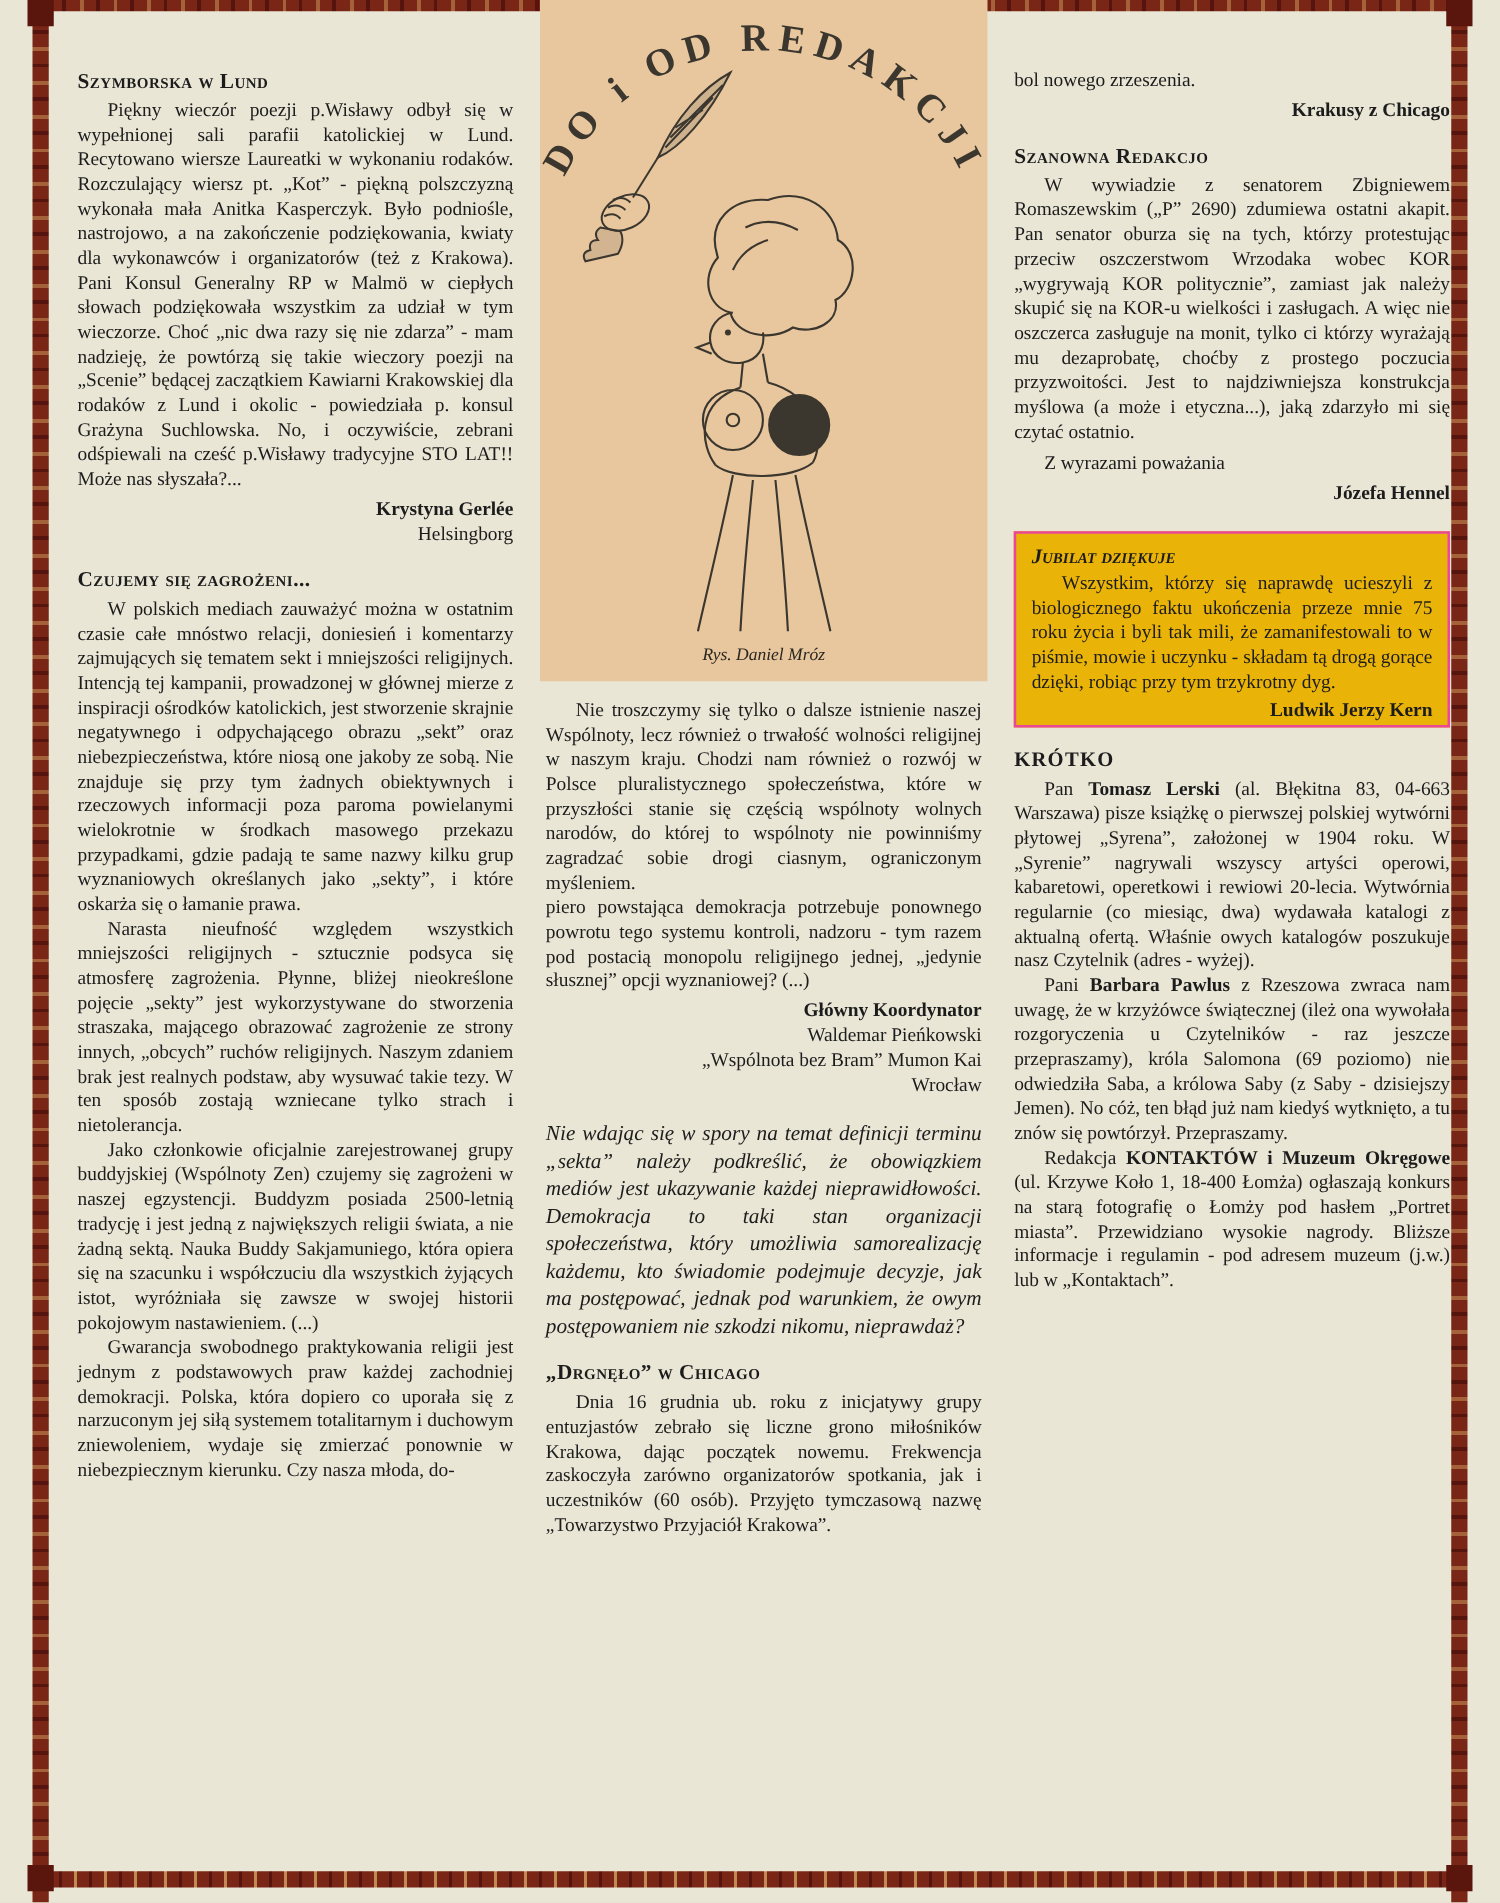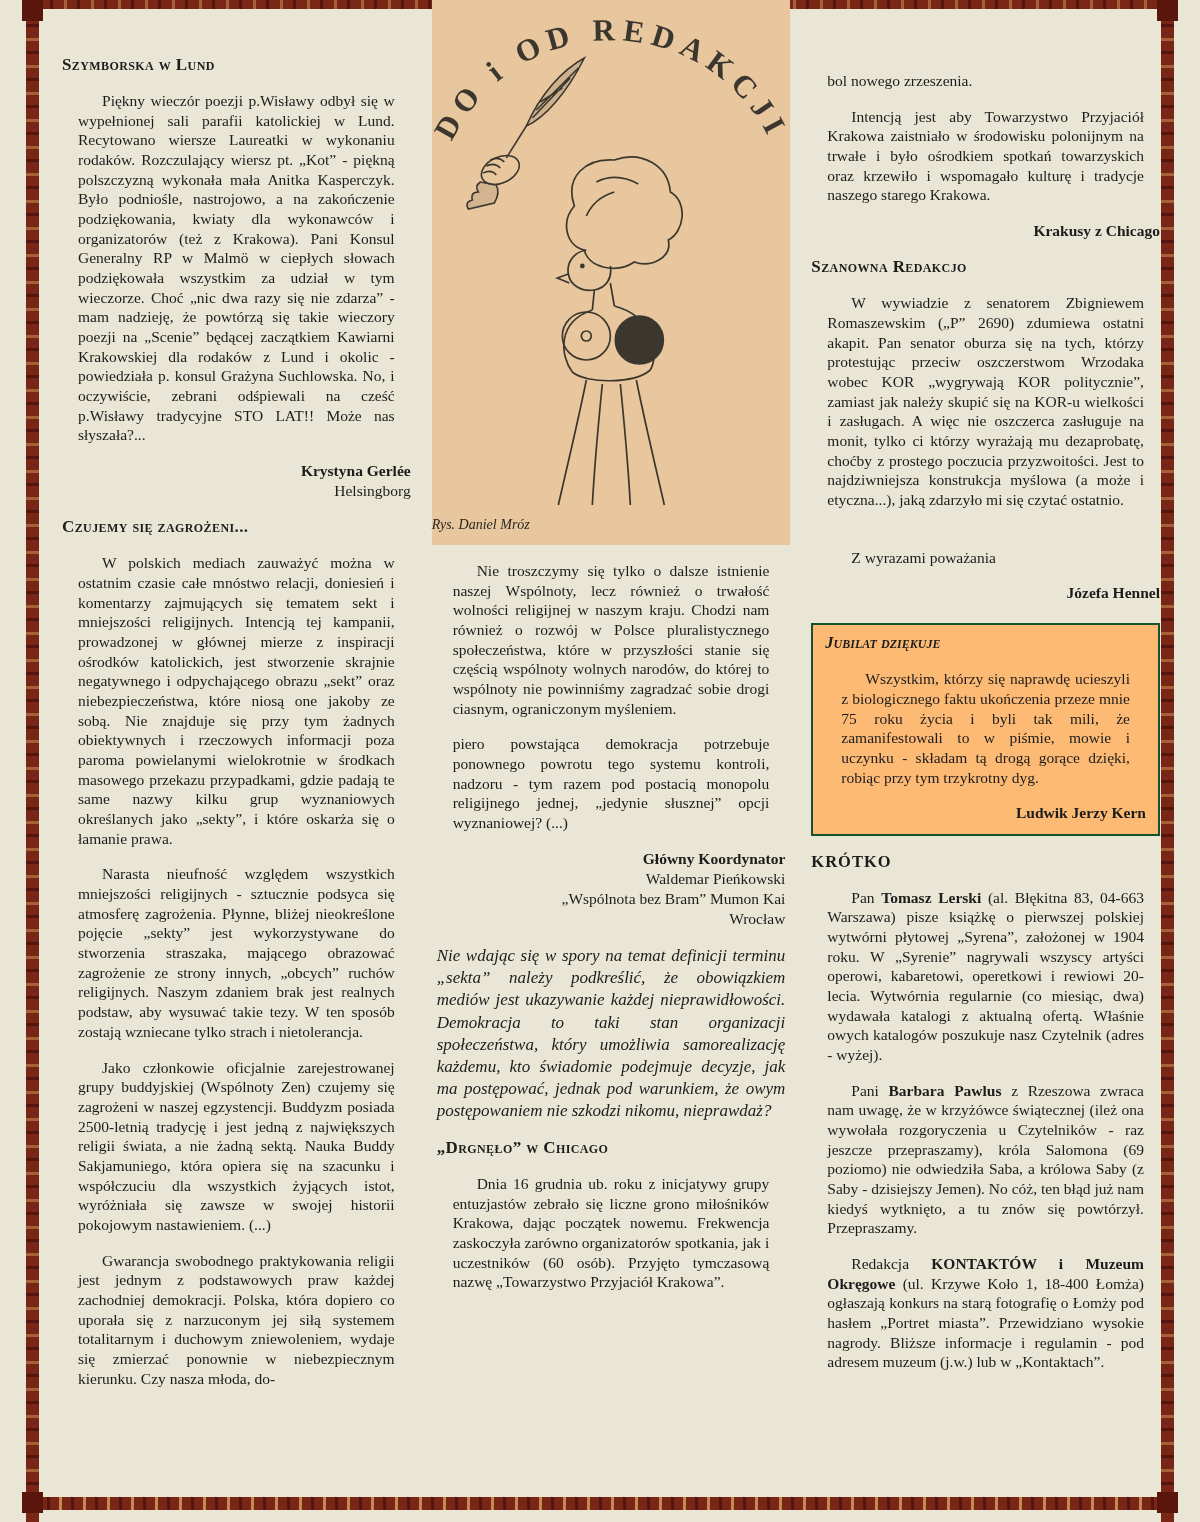--- a/index.html
+++ b/index.html
@@ -34,21 +34,21 @@
 
   .content{
     position:relative;z-index:3;
     display:grid;
     grid-template-columns:repeat(3,1fr);
     column-gap:26px;
     padding:55px 40px 40px 62px;
   }
   .col{min-width:0;}
 
-  p{margin:16px;}
+  p{margin:0;}
   .body-text{
     font-size:15.5px;
     line-height:1.27;
     text-align:justify;
   }
   .indent{text-indent:1.55em;}
   .heading{
     font-weight:bold;
     font-variant:small-caps;
     font-size:17px;
@@ -82,31 +82,31 @@
   .illustration-panel{
     position:relative;
     background:#e8c79e;
     height:545px;
     margin:-55px -5px 14px -5px;
   }
   .illustration-panel svg{display:block;width:100%;height:100%;}
   .illustration-caption{
     position:absolute;
     left:0;right:0;bottom:12px;
-    text-align:left;
+    text-align:center;
     font-style:italic;
     font-size:14px;
     color:#2a2620;
   }
 
   
   .jubilat-box{
-    border:2px solid #14532d;
-    background:#fdba74;
-    padding:8px 12px 10px;
+    border:2px solid #ec4899;
+    background:#eab308;
+    padding:8px 12px 0;
     margin:20px 0 16px;
   }
   .jubilat-heading{
     font-weight:bold;
     font-style:italic;
     font-variant:small-caps;
     font-size:16.5px;
     margin:0 0 2px;
   }
   .krotko-heading{
@@ -199,21 +199,20 @@
       </div>
 
       <p class="editor-note">Nie wdając się w spory na temat definicji terminu „sekta” należy podkreślić, że obowiązkiem mediów jest ukazywanie każdej nieprawidłowości. Demokracja to taki stan organizacji społeczeństwa, który umożliwia samorealizację każdemu, kto świadomie podejmuje decyzje, jak ma postępować, jednak pod warunkiem, że owym postępowaniem nie szkodzi nikomu, nieprawdaż?</p>
 
       <h3 class="heading">„Drgnęło” w Chicago</h3>
       <p class="body-text indent">Dnia 16 grudnia ub. roku z inicjatywy grupy entuzjastów zebrało się liczne grono miłośników Krakowa, dając początek nowemu. Frekwencja zaskoczyła zarówno organizatorów spotkania, jak i uczestników (60 osób). Przyjęto tymczasową nazwę „Towarzystwo Przyjaciół Krakowa”.</p>
     </div>
 
     <div class="col">
       <p class="body-text">bol nowego zrzeszenia.</p>
-      <p class="body-text indent">Intencją jest aby Towarzystwo Przyjaciół Krakowa zaistniało w środowisku polonijnym na trwałe i było ośrodkiem spotkań towarzyskich oraz krzewiło i wspomagało kulturę i tradycje naszego starego Krakowa.</p>
       <div class="sig-name">Krakusy z Chicago</div>
 
       <h3 class="heading">Szanowna Redakcjo</h3>
       <p class="body-text indent">W wywiadzie z senatorem Zbigniewem Romaszewskim („P” 2690) zdumiewa ostatni akapit. Pan senator oburza się na tych, którzy protestując przeciw oszczerstwom Wrzodaka wobec KOR „wygrywają KOR politycznie”, zamiast jak należy skupić się na KOR-u wielkości i zasługach. A więc nie oszczerca zasługuje na monit, tylko ci którzy wyrażają mu dezaprobatę, choćby z prostego poczucia przyzwoitości. Jest to najdziwniejsza konstrukcja myślowa (a może i etyczna...), jaką zdarzyło mi się czytać ostatnio.</p>
       <div class="gap-sm"></div>
       <p class="body-text indent">Z wyrazami poważania</p>
       <div class="sig-name">Józefa Hennel</div>
 
       <div class="jubilat-box">
         <h4 class="jubilat-heading">Jubilat dziękuje</h4>

